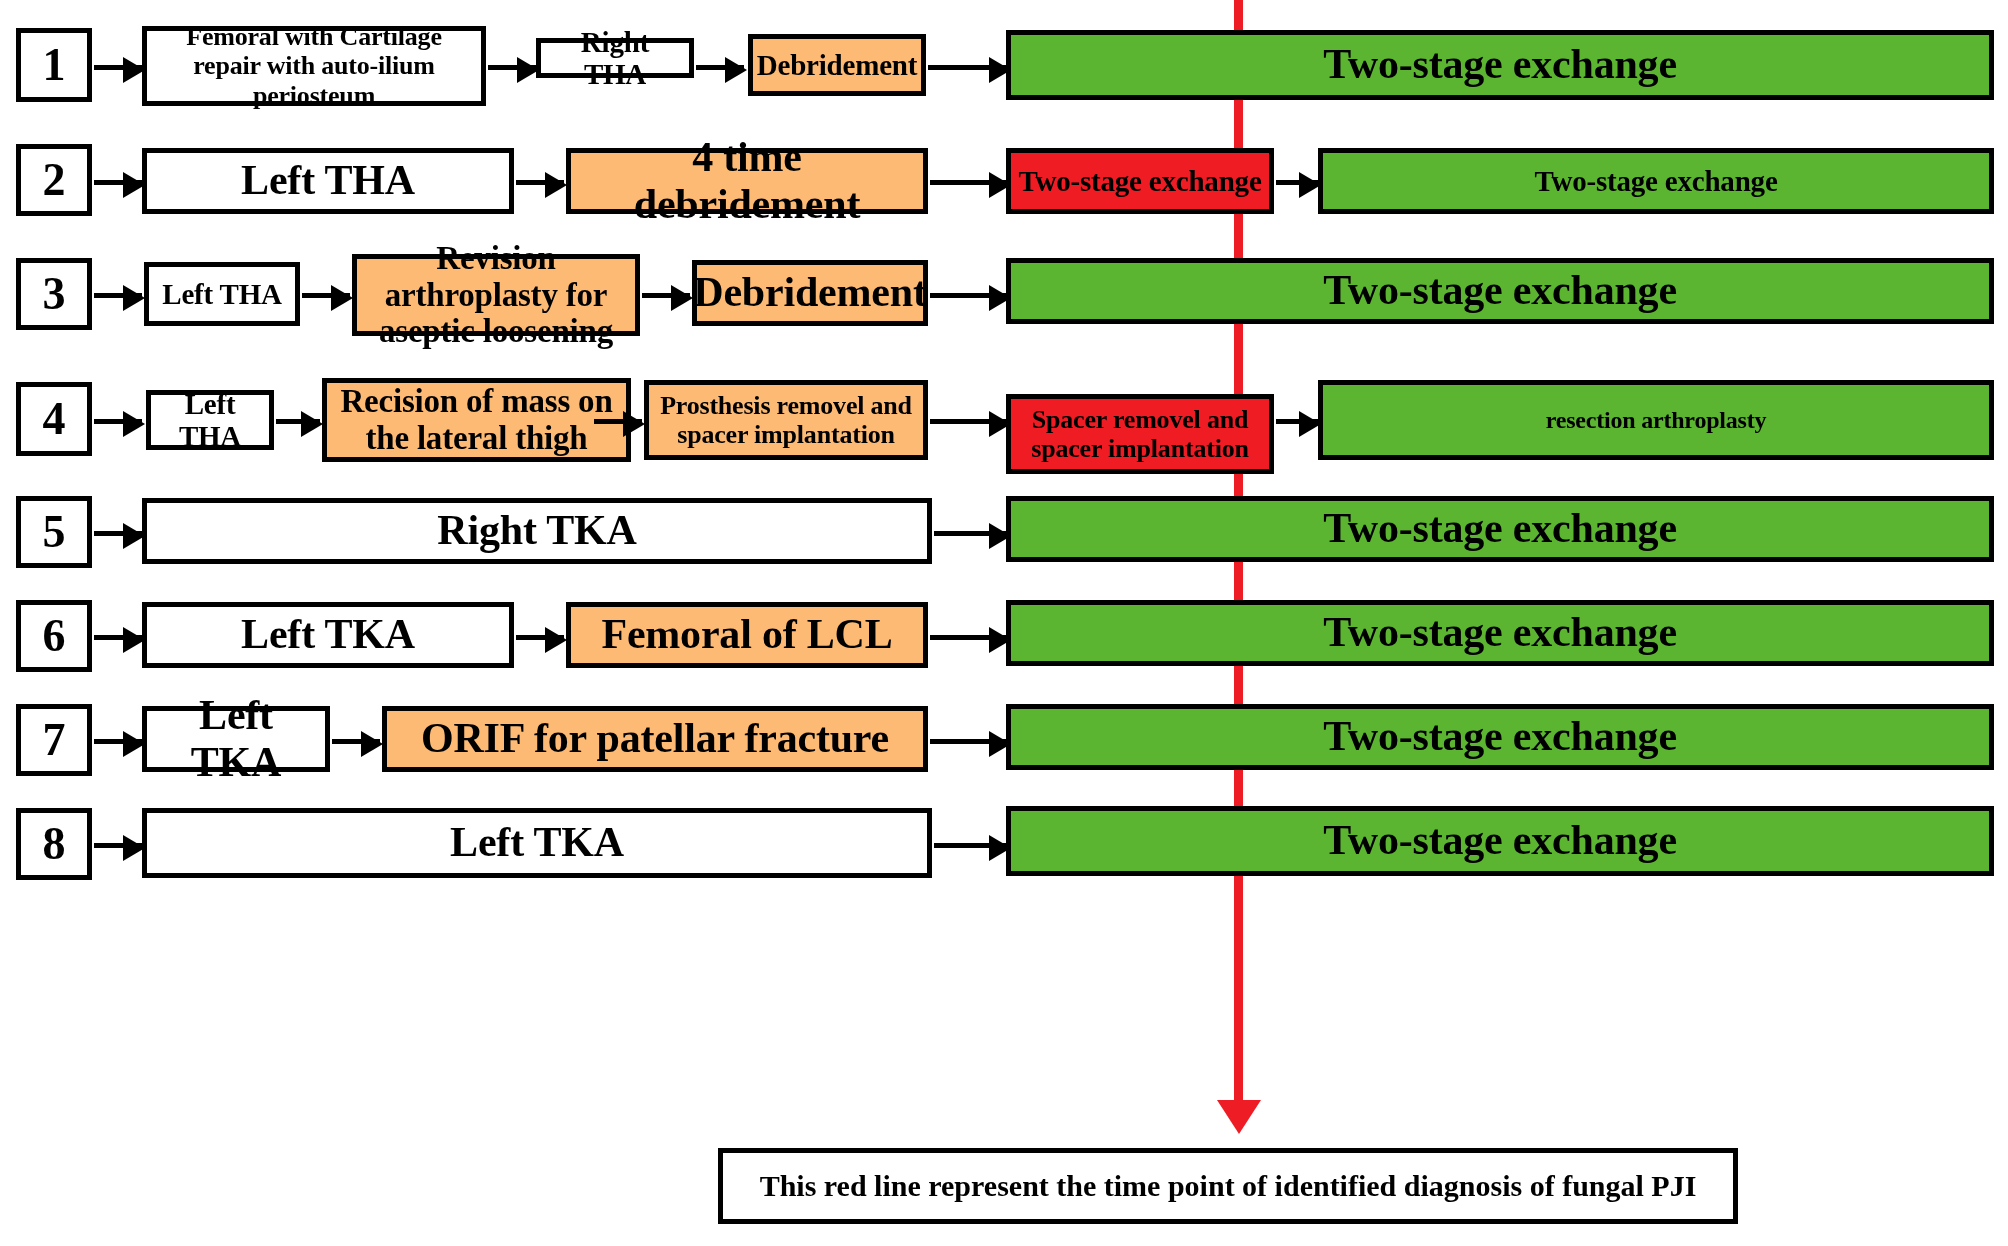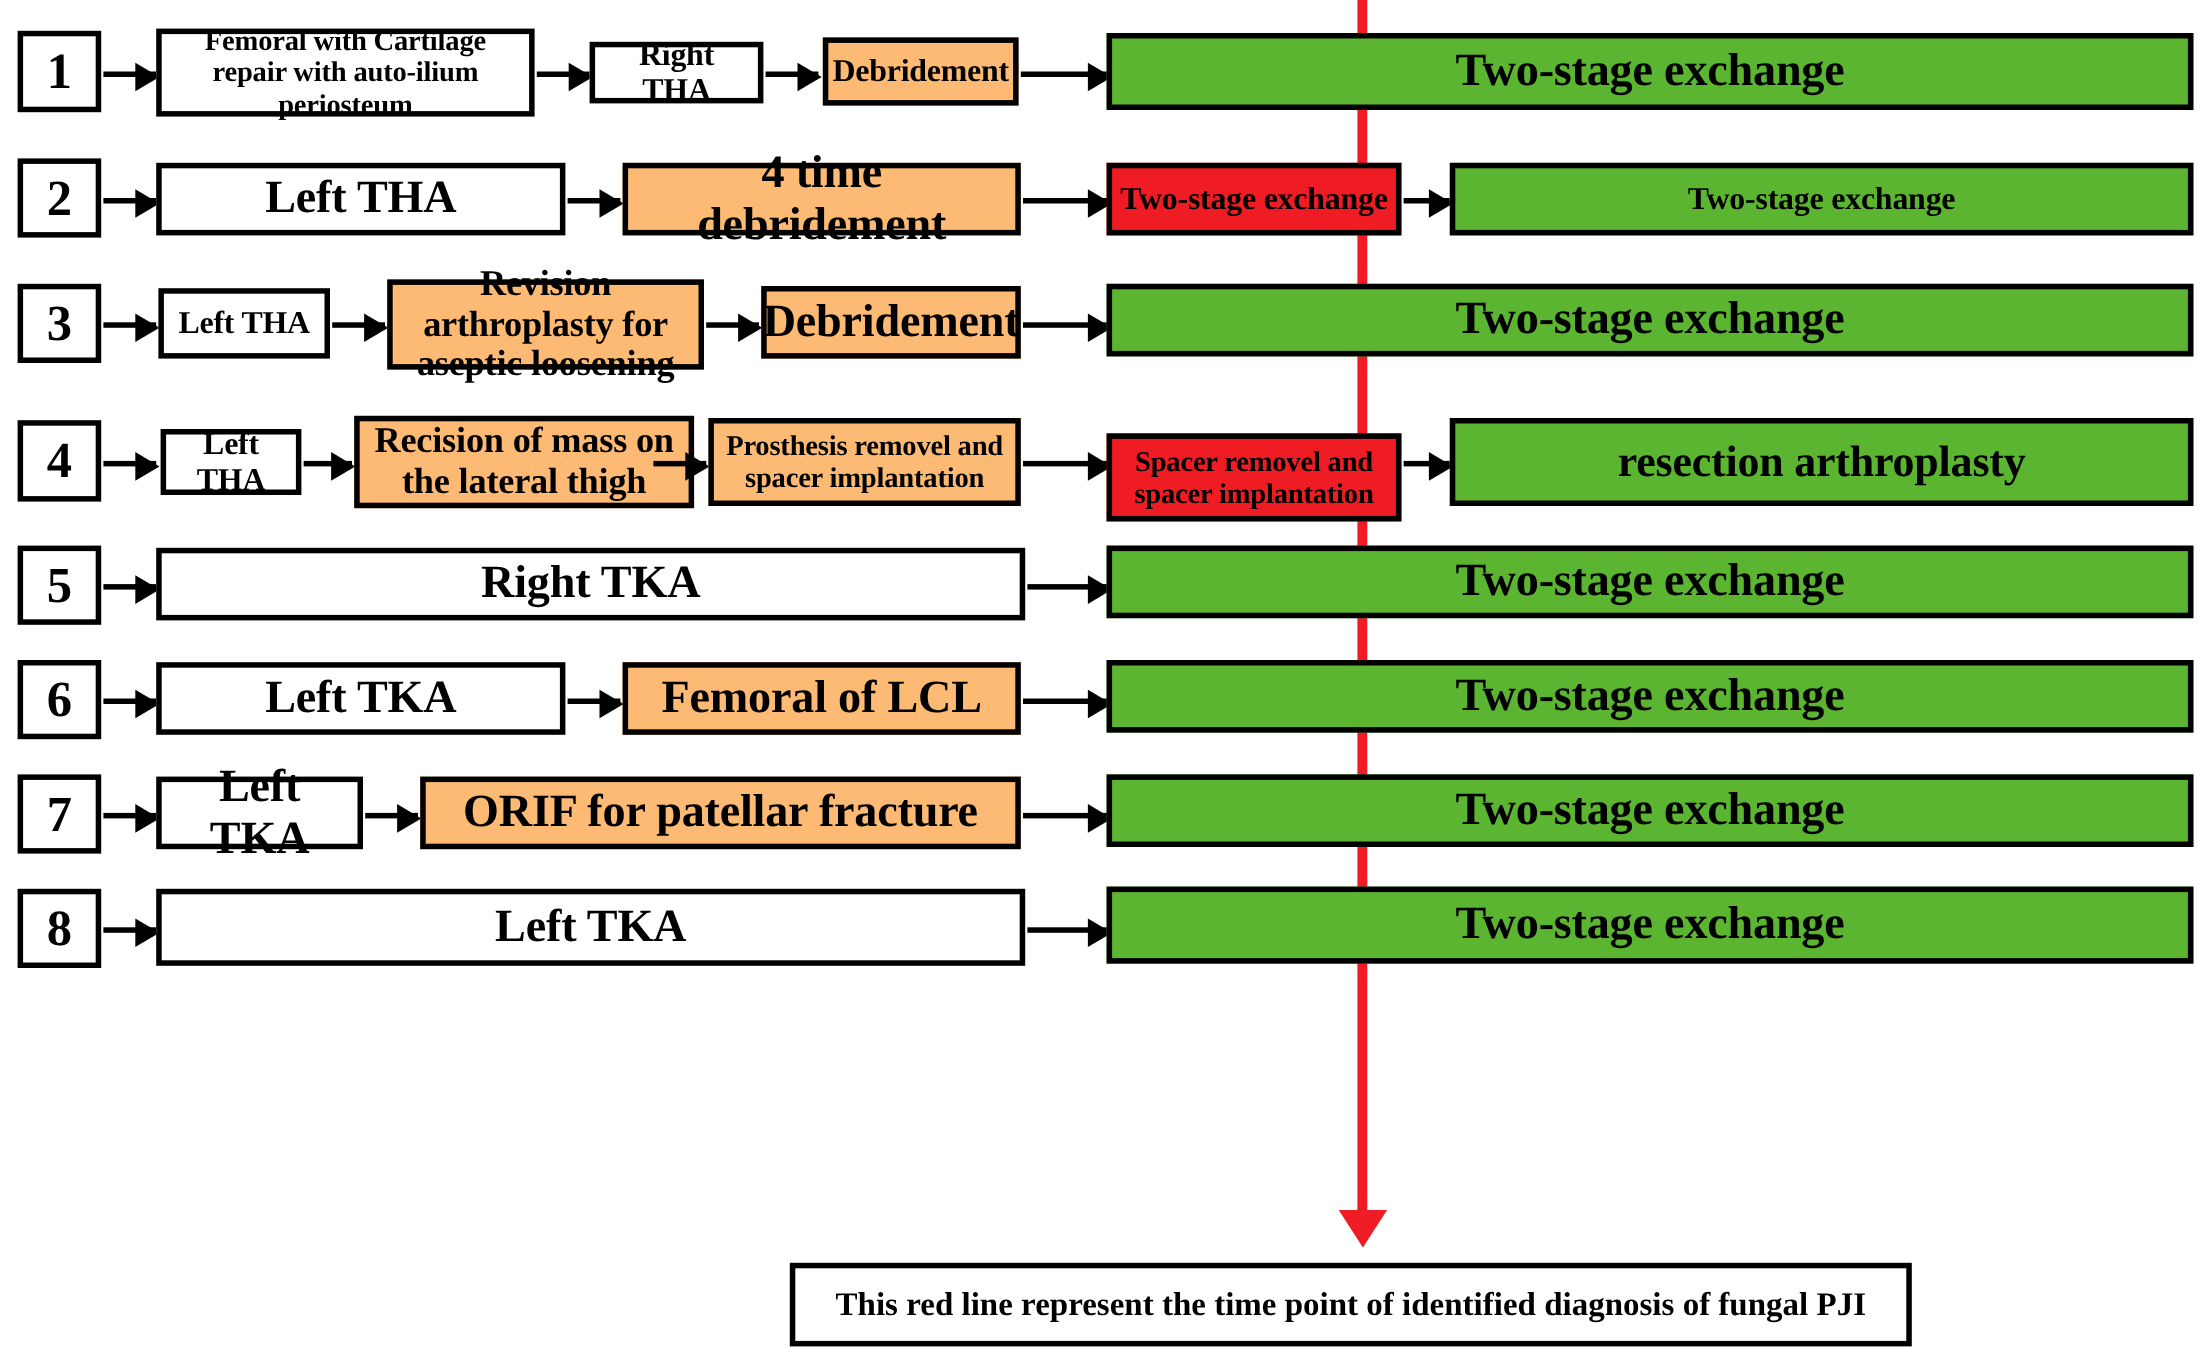--- a/index.html
+++ b/index.html
@@ -37,21 +37,21 @@
   .node.num {
     border-width: 5px;
     font-size: 46px;
   }
   .node.yellow { background: #fdba74; }
   .node.green  { background: #5cb531; }
   .node.red    { background: #ef1c24; }
   .fs-s   { font-size: 26px; }
   .fs-m   { font-size: 29px; }
   .fs-l   { font-size: 33px; }
-  .fs-xl  { font-size: 40px; }
+  .fs-xl  { font-size: 24px; }
   .fs-xxl { font-size: 42px; }
 
   
   .arrow {
     position: absolute;
     height: 0;
     border-top: 5px solid #000000;
   }
   .arrow::after {
     content: "";
@@ -101,21 +101,21 @@
 
   <div id="redline" style="left:1234px; top:0px; height:1108px;"></div>
   <div id="redarrowhead" style="left:1217px; top:1100px;"></div>
 
   <div class="node num" style="left:16px; top:28px; width:76px; height:74px;">1</div>
   <div class="arrow" style="left:94px; top:65px; width:48px;"></div>
 
   <div class="node fs-s" style="left:142px; top:26px; width:344px; height:80px;">Femoral with Cartilage repair with auto-ilium periosteum</div>
   <div class="arrow" style="left:488px; top:65px; width:48px;"></div>
 
-  <div class="node fs-m" style="left:536px; top:38px; width:158px; height:56px;">Right THA</div>
+  <div class="node fs-m" style="left:536px; top:38px; width:158px; height:40px;">Right THA</div>
   <div class="arrow" style="left:696px; top:65px; width:48px;"></div>
 
   <div class="node yellow fs-m" style="left:748px; top:34px; width:178px; height:62px;">Debridement</div>
   <div class="arrow" style="left:928px; top:65px; width:80px;"></div>
 
   <div class="node green fs-xxl" style="left:1006px; top:30px; width:988px; height:70px;">Two-stage exchange</div>
 
   <div class="node num" style="left:16px; top:144px; width:76px; height:72px;">2</div>
   <div class="arrow" style="left:94px; top:180px; width:48px;"></div>
 

